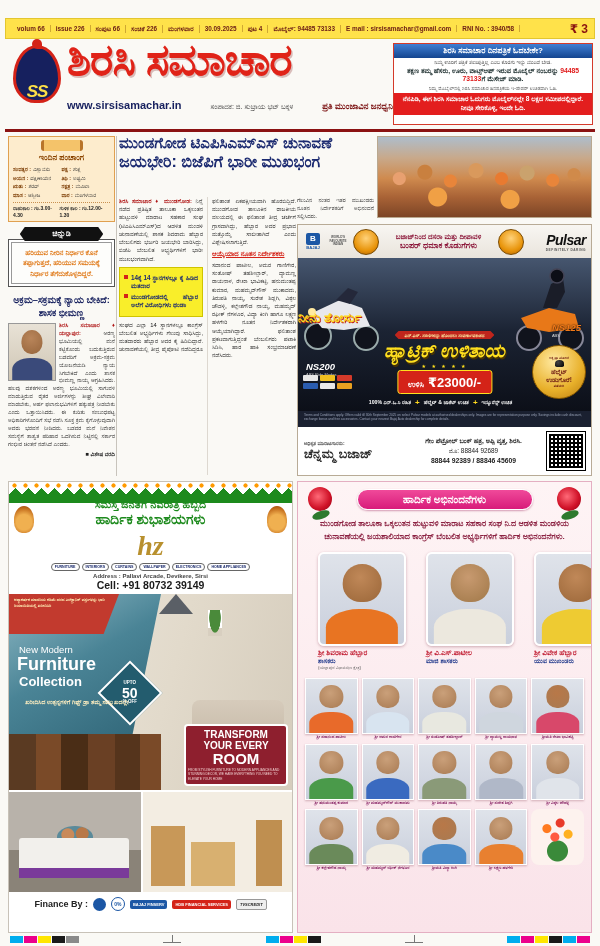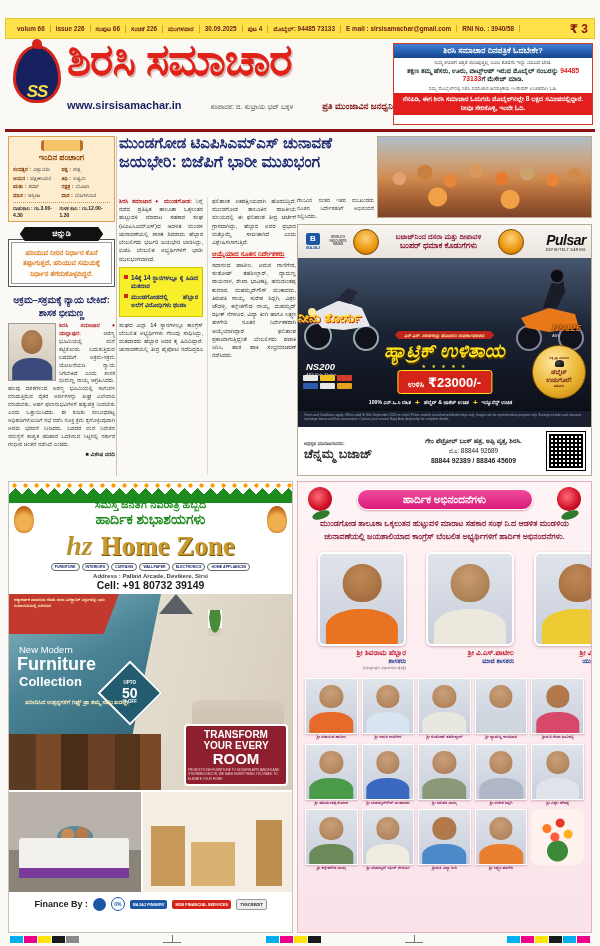--- a/index.html
+++ b/index.html
@@ -221,21 +221,21 @@
   .congrats{position:absolute;left:297px;top:481px;width:295px;height:452px;box-sizing:border-box;
     background:linear-gradient(180deg,#fef4f5,#fae3e9);border:1px solid #e4afc2;overflow:hidden;}
   .rose{position:absolute;top:5px;width:24px;height:24px;border-radius:50%;
     background:radial-gradient(circle at 42% 40%,#ff6a78,#d01228 58%,#8b0012);}
   .rose::after{content:"";position:absolute;left:4px;bottom:-8px;width:18px;height:8px;border-radius:50%;background:#2e7a2e;transform:rotate(-18deg);}
   .rose.rl{left:10px;} .rose.rr{right:10px;}
   .c-head{width:174px;margin:7px auto 0;background:linear-gradient(180deg,#f04a9a,#d81b7a);border:1.5px solid #fff;border-radius:12px;
     color:#fff;font-size:10.5px;font-weight:900;text-align:center;padding:3px 0;box-shadow:0 1px 2px rgba(150,20,80,.4);}
   .c-msg{margin:8px 16px 0;font-size:8px;font-weight:bold;color:#8c2242;line-height:1.6;text-align:center;}
   .leaders{display:flex;justify-content:space-evenly;margin-top:8px;}
-  .leader{width:88px;text-align:right;padding-left:20px;}
+  .leader{width:88px;text-align:left;padding-left:20px;}
   .leader .lphoto{width:84px;height:90px;margin:0 auto;border:2px solid #fff;border-radius:6px;box-shadow:0 1px 3px rgba(120,40,60,.35);}
   .lname{font-size:7.2px;font-weight:900;color:#c22035;margin-top:2px;}
   .ltitle{font-size:6.4px;font-weight:bold;color:#223a8c;}
   .lsub{font-size:4.3px;color:#555;}
   .winners{display:grid;grid-template-columns:repeat(5,1fr);gap:4px 4px;margin:8px 7px 0;}
   .wcell{text-align:center;}
   .wphoto{width:100%;height:56px;border:1.5px solid #fff;border-radius:8px;box-shadow:0 1px 2px rgba(120,40,60,.3);box-sizing:border-box;}
   .wname{font-size:4.1px;font-weight:bold;color:#8c2a6a;margin-top:1px;line-height:1.2;}
   .bouquet{width:100%;height:56px;border-radius:8px;background:
     radial-gradient(circle at 30% 35%,#ff7a20 4px,transparent 5px),
@@ -478,21 +478,20 @@
   </div>
 
   <div class="homezone">
     <div class="toran"></div>
     <div class="deity dl"></div>
     <div class="deity dr"></div>
     <div class="hz-greet1">ಸಮಸ್ತ ಜನತೆಗೆ ನವರಾತ್ರಿ ಹಬ್ಬದ</div>
     <div class="hz-greet2">ಹಾರ್ದಿಕ ಶುಭಾಶಯಗಳು</div>
     <div class="hz-row">
       <span class="hz-mono">hz</span>
-      <span class="hz-brand">Home Zone</span>
     </div>
     <div class="hz-cats">
       <span class="hz-cat">FURNITURE</span>
       <span class="hz-cat">INTERIORS</span>
       <span class="hz-cat">CURTAINS</span>
       <span class="hz-cat">WALLPAPER</span>
       <span class="hz-cat">ELECTRONICS</span>
       <span class="hz-cat">HOME APPLIANCES</span>
     </div>
     <div class="hz-addr">Address : Pallavi Arcade, Devikere, Sirsi</div>

